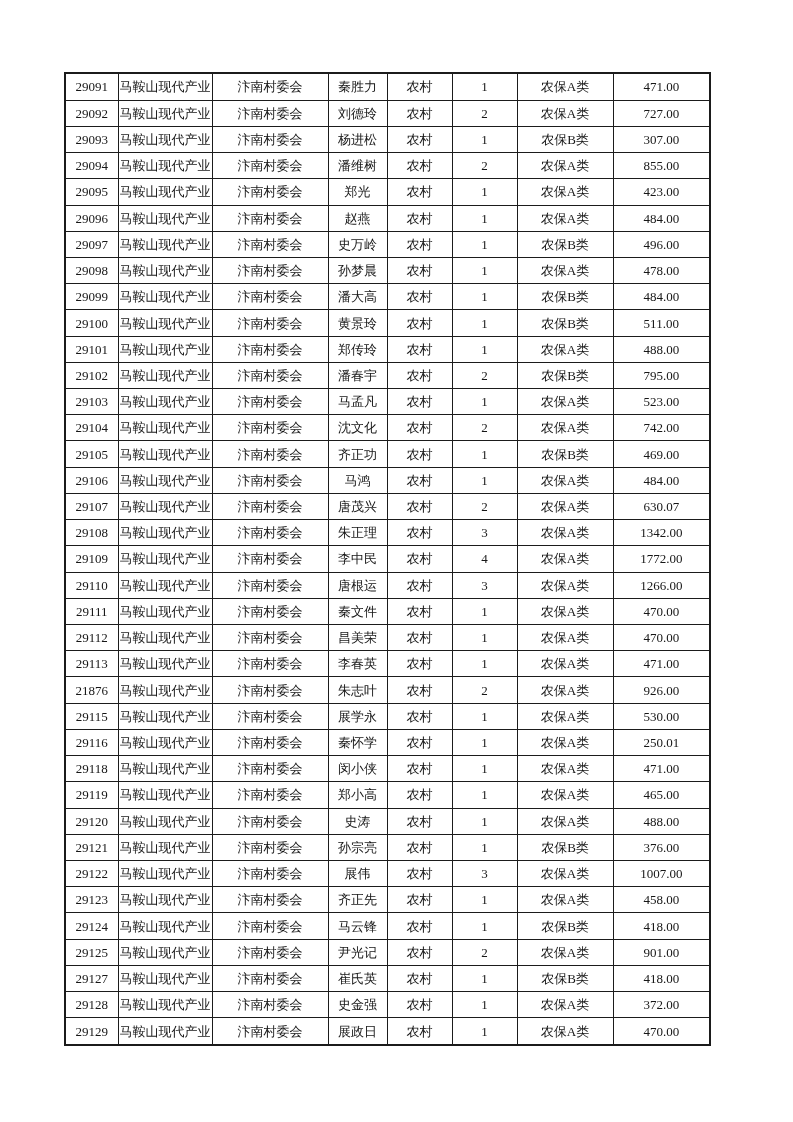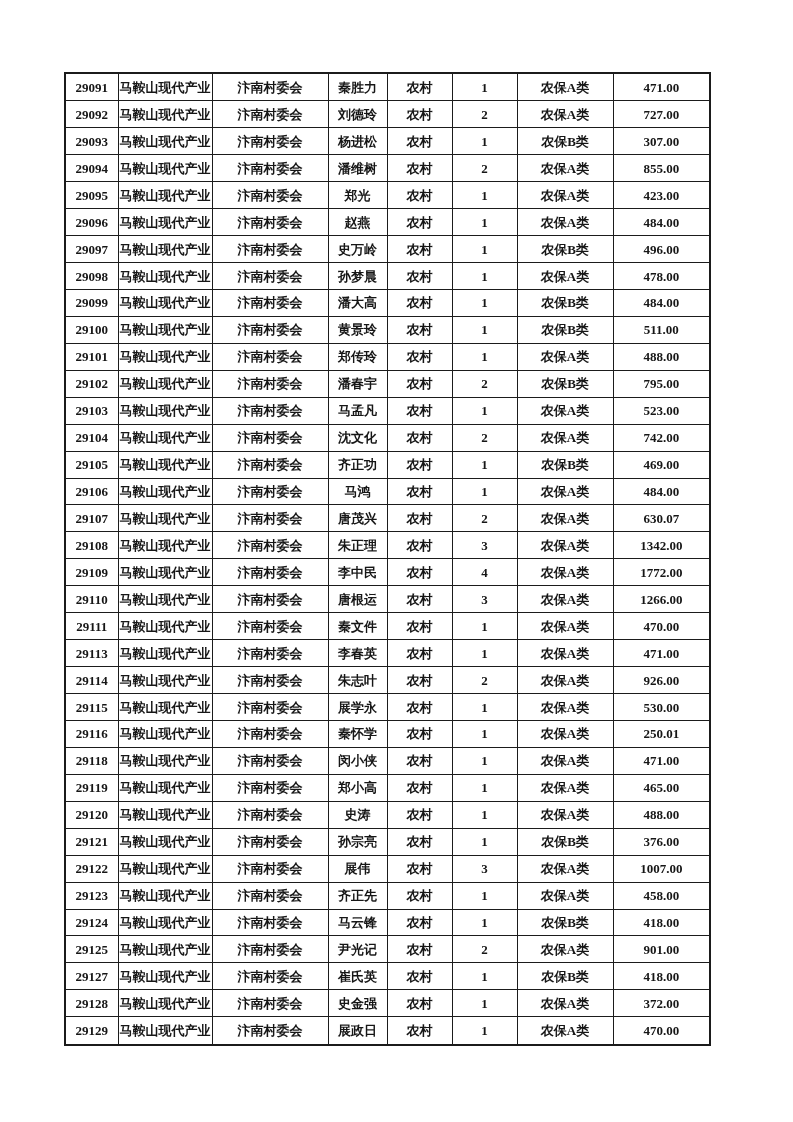--- a/index.html
+++ b/index.html
@@ -11,21 +11,20 @@
     width: 793px;
     height: 1122px;
     position: relative;
     font-family: "Liberation Serif", "DejaVu Serif", serif;
     color: #161616;
   }
   .sheet {
     position: absolute;
     left: 64px;
     top: 72px;
-    font-weight: bold;
   }
   table.grid {
     border-collapse: collapse;
     table-layout: fixed;
     width: 645px;
     height: 974px;
     border: 2px solid #1b1b1b;
   }
   table.grid td {
     border: 1px solid #1b1b1b;
@@ -272,31 +271,41 @@
           <td class="col-seq">29111</td>
           <td class="col-org">马鞍山现代产业</td>
           <td class="col-village">汴南村委会</td>
           <td class="col-person">秦文件</td>
           <td class="col-residence">农村</td>
           <td class="col-people_count">1</td>
           <td class="col-insurance_category">农保A类</td>
           <td class="col-amount">470.00</td>
         </tr>
         <tr>
+          <td class="col-seq">29112</td>
+          <td class="col-org">马鞍山现代产业</td>
+          <td class="col-village">汴南村委会</td>
+          <td class="col-person">昌美荣</td>
+          <td class="col-residence">农村</td>
+          <td class="col-people_count">1</td>
+          <td class="col-insurance_category">农保A类</td>
+          <td class="col-amount">470.00</td>
+        </tr>
+        <tr>
           <td class="col-seq">29113</td>
           <td class="col-org">马鞍山现代产业</td>
           <td class="col-village">汴南村委会</td>
           <td class="col-person">李春英</td>
           <td class="col-residence">农村</td>
           <td class="col-people_count">1</td>
           <td class="col-insurance_category">农保A类</td>
           <td class="col-amount">471.00</td>
         </tr>
         <tr>
-          <td class="col-seq">29114</td>
+          <td class="col-seq">21876</td>
           <td class="col-org">马鞍山现代产业</td>
           <td class="col-village">汴南村委会</td>
           <td class="col-person">朱志叶</td>
           <td class="col-residence">农村</td>
           <td class="col-people_count">2</td>
           <td class="col-insurance_category">农保A类</td>
           <td class="col-amount">926.00</td>
         </tr>
         <tr>
           <td class="col-seq">29115</td>

